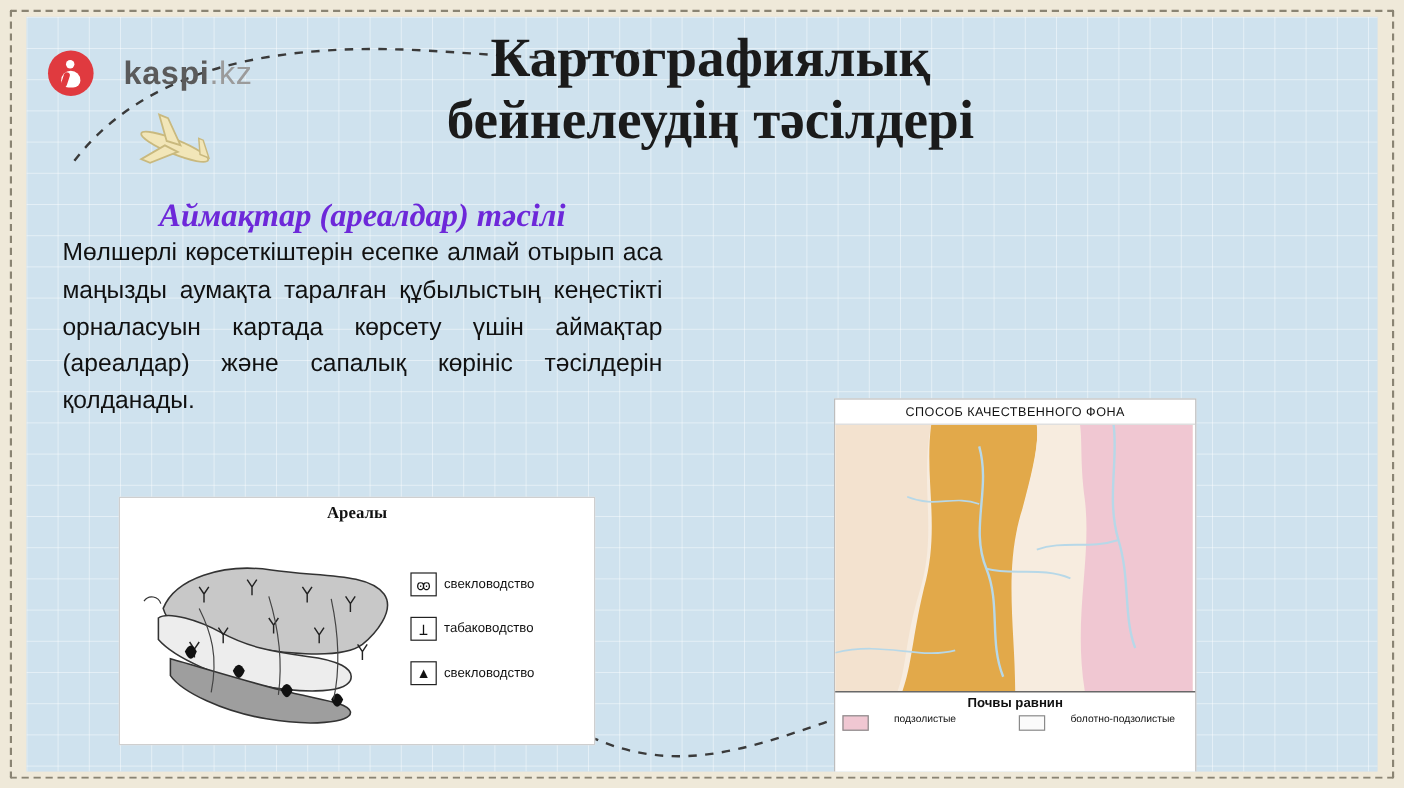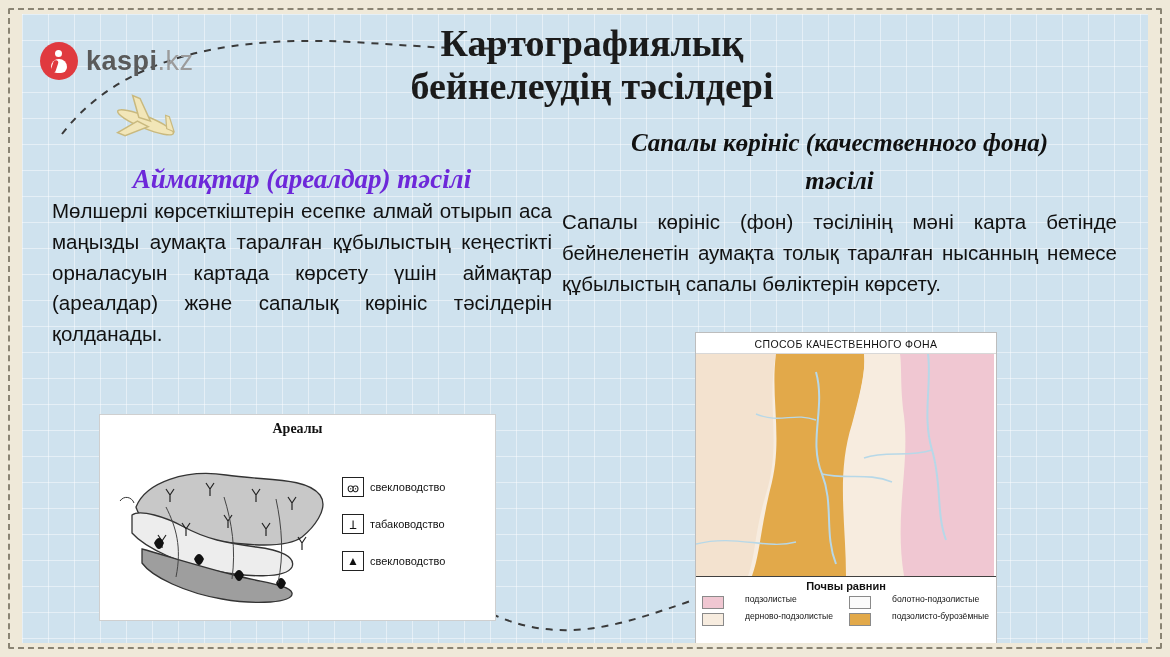--- a/index.html
+++ b/index.html
@@ -32,21 +32,21 @@
     position:absolute;inset:0;
     background-image:
       linear-gradient(to right, rgba(255,255,255,.45) 1px, transparent 1px),
       linear-gradient(to bottom, rgba(255,255,255,.45) 1px, transparent 1px);
     background-size:26px 26px;
     pointer-events:none;
   }
   
   .logo{
     position:absolute;left:18px;top:28px;
-    display:flex;align-items:center;gap:8px;
+    display:flex;align-items:center;gap:25px;
   }
   .logo-mark{
     width:38px;height:38px;border-radius:50%;
     background:#e03a3f;position:relative;
     display:flex;align-items:center;justify-content:center;
   }
   .logo-mark .dot{position:absolute;width:7px;height:7px;border-radius:50%;background:#fff;top:8px;left:15px;}
   .logo-mark .body{position:absolute;width:16px;height:14px;border-radius:8px 8px 6px 6px;background:#fff;bottom:7px;left:11px;}
   .logo-mark .arm-l{position:absolute;width:5px;height:13px;background:#e03a3f;transform:rotate(18deg);bottom:7px;left:12px;border-radius:3px;}
   .logo-text{font-size:27px;color:#5a5a5a;font-weight:bold;letter-spacing:.5px;}
@@ -55,21 +55,21 @@
   
   .plane{position:absolute;left:84px;top:78px;}
   .dashpath{position:absolute;left:0;top:0;width:1126px;height:629px;pointer-events:none;}
 
   
   .title{
     position:absolute;left:270px;top:8px;width:600px;
     text-align:center;
     font-family:"Liberation Serif", serif;
     font-weight:bold;
-    font-size:38px;line-height:1.12;
+    font-size:46px;line-height:1.12;
     color:#1b1b1b;
   }
 
   
   .col{position:absolute;}
   .col-left{left:30px;top:150px;width:500px;}
   .col-right{left:540px;top:110px;width:555px;}
 
   .head-left{
     font-family:"Liberation Serif", serif;
@@ -154,27 +154,20 @@
     <div class="title">
       <div>Картографиялық</div>
       <div>бейнелеудің тәсілдері</div>
     </div>
 
     <div class="col col-left">
       <div class="head-left">Аймақтар (ареалдар) тәсілі</div>
       <div class="body-text">Мөлшерлі көрсеткіштерін есепке алмай отырып аса маңызды аумақта таралған құбылыстың кеңестікті орналасуын картада көрсету үшін аймақтар (ареалдар) және сапалық көрініс тәсілдерін қолданады.</div>
     </div>
 
-    <div class="col col-right">
-      <div class="head-right">
-        <div>Сапалы көрініс (качественного фона)</div>
-        <div>тәсілі</div>
-      </div>
-      <div class="body-text right">Сапалы көрініс (фон) тәсілінің мәні карта бетінде бейнеленетін аумақта толық таралған нысанның немесе құбылыстың сапалы бөліктерін көрсету.</div>
-    </div>
 
     <div class="fig1">
       <div class="cap">Ареалы</div>
       <svg width="240" height="175" viewBox="0 0 240 175" style="position:absolute;left:6px;top:22px;">
         <path d="M30 70 C40 45 80 32 120 38 C160 44 200 40 214 58 C224 72 206 92 196 100 C180 112 140 108 110 104 C70 99 36 92 30 70 Z" fill="#c8c8c8" stroke="#333" stroke-width="1.3"></path>
         <path d="M26 78 C34 72 60 80 78 90 C100 102 120 106 150 110 C175 113 190 120 186 130 C180 142 140 140 110 134 C78 128 40 112 26 96 Z" fill="#ededed" stroke="#333" stroke-width="1.3"></path>
         <path d="M36 112 C58 118 96 130 128 138 C158 146 184 148 186 156 C188 166 150 168 116 162 C80 156 46 140 36 126 Z" fill="#9e9e9e" stroke="#333" stroke-width="1.3"></path>
         <path d="M14 64 C18 58 26 60 28 66" fill="none" stroke="#333" stroke-width="1"></path>
         <g stroke="#222" stroke-width="1.2" fill="none">
           <path d="M64 58 l0 7 M60 52 l4 6 M68 52 l-4 6"></path>
@@ -237,27 +230,17 @@
         <div class="legrow">
           <span class="legitem">
             <span class="legsw" style="background:#f0c7d2"></span>
             <span>подзолистые</span>
           </span>
           <span class="legitem">
             <span class="legsw" style="background:#fbfbfb"></span>
             <span>болотно-подзолистые</span>
           </span>
         </div>
-        <div class="legrow">
-          <span class="legitem">
-            <span class="legsw" style="background:#f7ecdf"></span>
-            <span>дерново-подзолистые</span>
-          </span>
-          <span class="legitem">
-            <span class="legsw" style="background:#e2a94a"></span>
-            <span>подзолисто-бурозёмные</span>
-          </span>
-        </div>
       </div>
     </div>
 
   </div>
 </div>
 
 </body></html>

